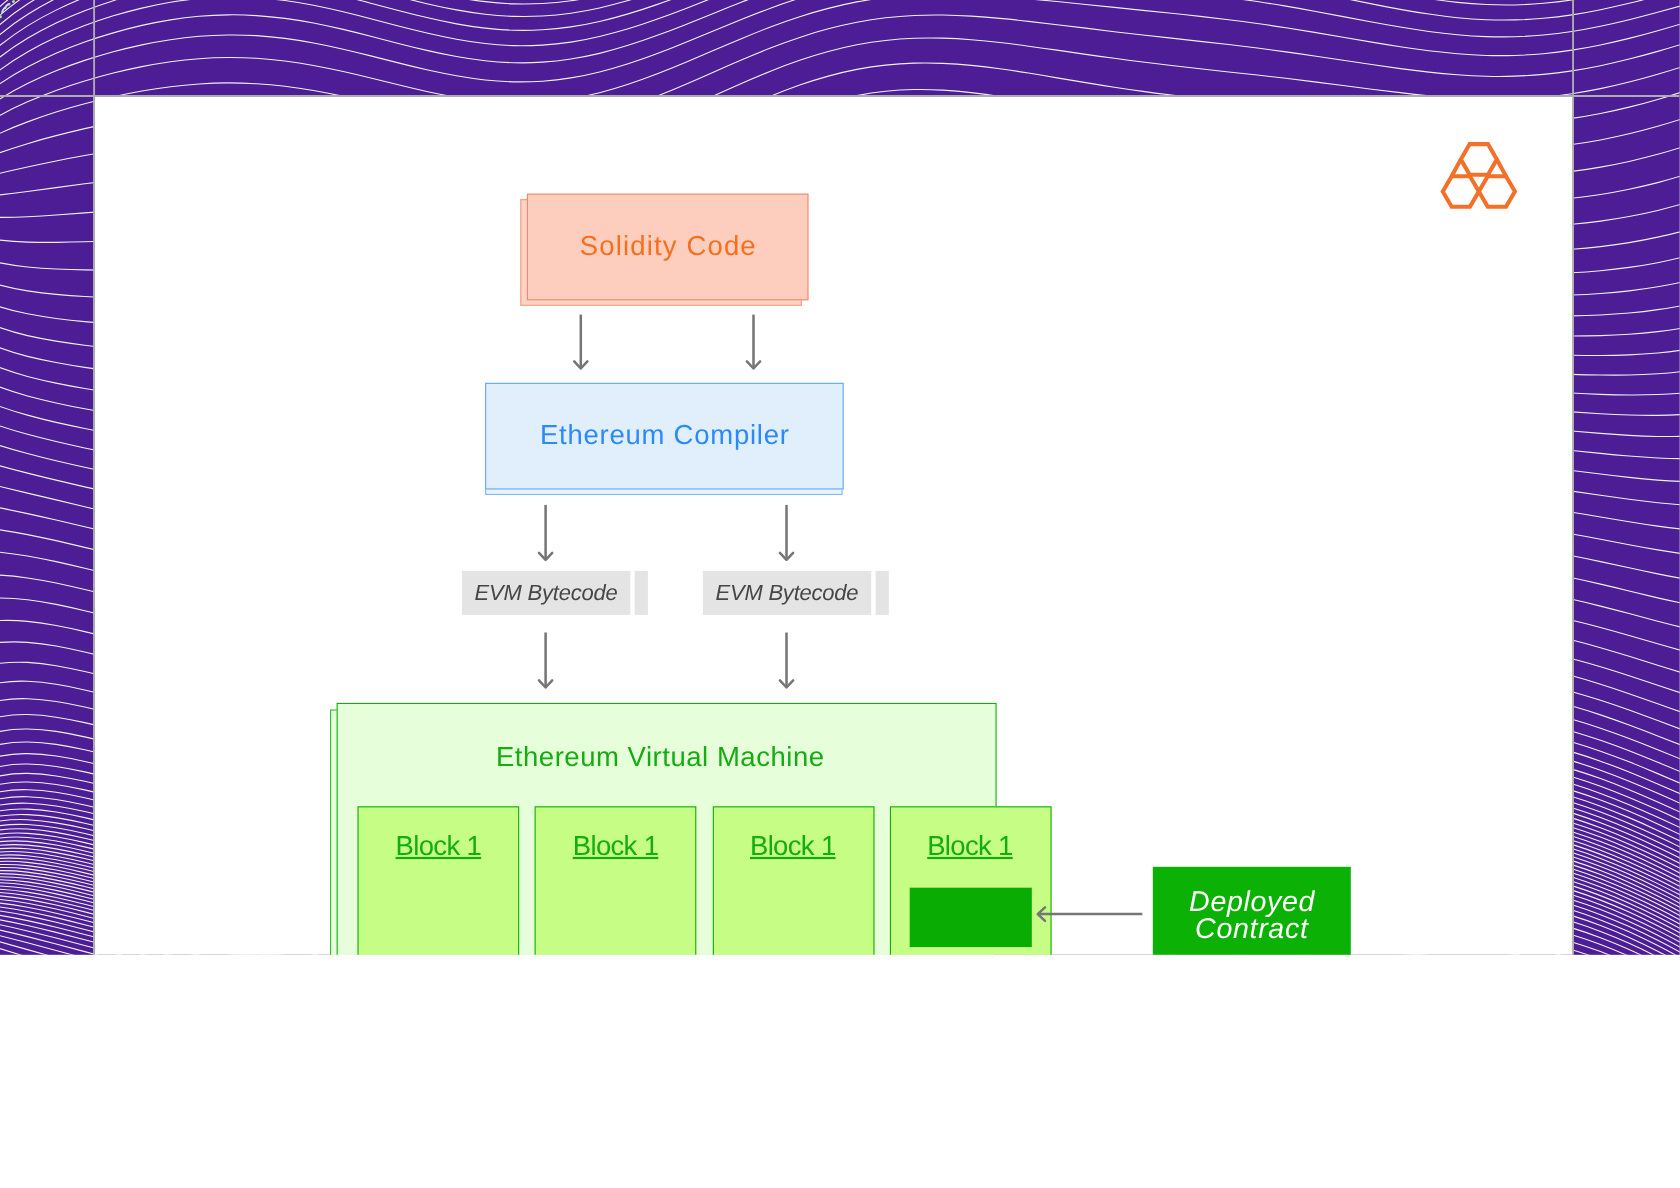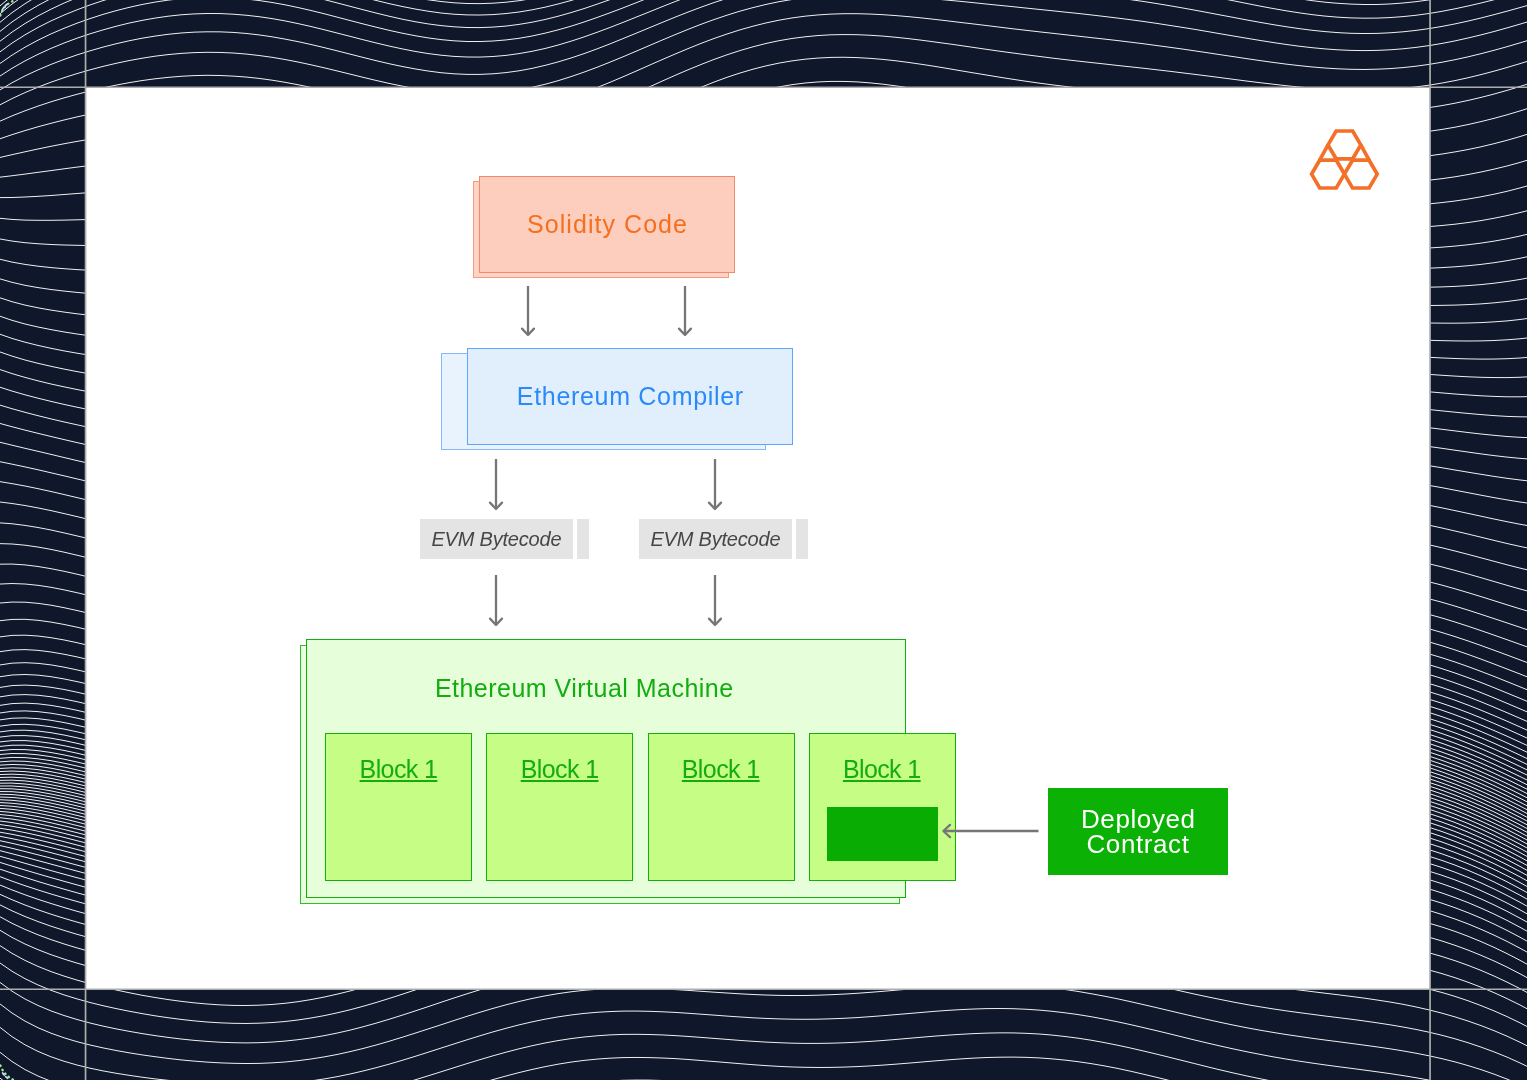--- a/index.html
+++ b/index.html
@@ -1,36 +1,36 @@
 <!DOCTYPE html>
 <html><head>
 <meta charset="utf-8">
 <title>Solidity to EVM deployment diagram</title>
 <style>
   html,body{margin:0;padding:0;}
   body{width:1527px;height:1080px;overflow:hidden;background:#ffffff;
        font-family:"Liberation Sans",sans-serif;-webkit-font-smoothing:antialiased;}
-  #stage{position:relative;width:1527px;height:1080px;overflow:hidden;background:#0f172a;}
+  #stage{position:relative;width:1527px;height:868px;overflow:hidden;background:#4c1d95;}
   .abs{position:absolute;box-sizing:border-box;}
   svg{display:block;}
 
   
   .node{position:absolute;box-sizing:border-box;display:flex;align-items:center;
         justify-content:center;text-align:center;white-space:pre-line;}
 
   .n-solidity       {background:#FDCDBE;border:1.6px solid #F08A6A;color:#F4701F;}
   .n-solidity-sh    {background:#FDD3C6;border:1.6px solid #F49B80;}
   .n-compiler       {background:#E1EFFD;border:1.6px solid #5FA6FA;color:#2A8AFA;}
   .n-compiler-sh    {background:#E8F3FE;border:1.6px solid #81B9FB;}
   .n-bytecode       {background:#E4E4E4;color:#464646;font-style:italic;}
   .n-evm            {background:#E6FED9;border:1.6px solid #11B00C;color:#14AC11;}
   .n-evm-sh         {background:#EAFEE0;border:1.6px solid #2DC028;}
   .n-block          {background:#C5FD85;border:1.5px solid #11B00C;color:#14AC11;text-decoration:underline;}
   .n-contract-inner {background:#08AC03;}
-  .n-deployed       {background:#0BB205;color:#ffffff;}
+  .n-deployed       {background:#0BB205;color:#ffffff;font-style:italic;}
 </style>
 </head>
 <body>
 
 <div id="stage">
 
   <svg class="abs" id="bg-texture" width="1527" height="1080" viewBox="0 0 1527 1080" style="left:0;top:0;pointer-events:none;">
     <g id="contours" fill="none" stroke="#F0F0F0" stroke-width="1">
         <path d="M-40.0 -194.6Q-14.0 -209.6 -1.0 -215.5Q12.0 -221.4 25.0 -226.5Q38.0 -231.5 51.0 -235.9Q64.0 -240.3 77.0 -244.2Q90.0 -248.0 103.0 -251.2Q116.0 -254.4 129.0 -256.9Q142.0 -259.3 155.0 -260.9Q168.0 -262.5 181.0 -263.2Q194.0 -263.9 207.0 -263.6Q220.0 -263.4 233.0 -262.3Q246.0 -261.2 259.0 -259.4Q272.0 -257.6 285.0 -255.3Q298.0 -253.0 311.0 -250.5Q324.0 -247.9 337.0 -245.4Q350.0 -242.8 363.0 -240.5Q376.0 -238.2 389.0 -236.3Q402.0 -234.4 415.0 -233.0Q428.0 -231.7 441.0 -231.0Q454.0 -230.3 467.0 -230.3Q480.0 -230.2 493.0 -230.8Q506.0 -231.3 519.0 -232.3Q532.0 -233.4 545.0 -234.8Q558.0 -236.1 571.0 -237.7Q584.0 -239.3 597.0 -241.0Q610.0 -242.7 623.0 -244.3Q636.0 -246.0 649.0 -247.5Q662.0 -249.1 675.0 -250.5Q688.0 -252.0 701.0 -253.4Q714.0 -254.7 727.0 -256.1Q740.0 -257.4 753.0 -258.9Q766.0 -260.3 779.0 -261.9Q792.0 -263.5 805.0 -265.3Q818.0 -267.1 831.0 -269.3Q844.0 -271.4 857.0 -273.8Q870.0 -276.2 883.0 -278.8Q896.0 -281.4 909.0 -284.1Q922.0 -286.9 935.0 -289.5Q948.0 -292.2 961.0 -294.6Q974.0 -297.0 987.0 -299.0Q1000.0 -300.9 1013.0 -302.2Q1026.0 -303.5 1039.0 -304.0Q1052.0 -304.4 1065.0 -304.0Q1078.0 -303.5 1091.0 -302.1Q1104.0 -300.6 1117.0 -298.3Q1130.0 -295.9 1143.0 -292.8Q1156.0 -289.6 1169.0 -285.9Q1182.0 -282.1 1195.0 -278.0Q1208.0 -273.9 1221.0 -269.8Q1234.0 -265.6 1247.0 -261.7Q1260.0 -257.7 1273.0 -254.2Q1286.0 -250.7 1299.0 -247.9Q1312.0 -245.1 1325.0 -243.0Q1338.0 -241.0 1351.0 -239.8Q1364.0 -238.5 1377.0 -238.1Q1390.0 -237.6 1403.0 -237.7Q1416.0 -237.8 1429.0 -238.3Q1442.0 -238.8 1455.0 -239.3Q1468.0 -239.8 1481.0 -240.1Q1494.0 -240.3 1507.0 -240.0Q1520.0 -239.6 1533.0 -238.2Q1546.0 -236.9 1559.0 -234.2Q1572.0 -231.5 1585.0 -227.2L1598.0 -222.8"></path>
         <path d="M-40.0 -177.7Q-14.0 -194.8 -1.0 -201.4Q12.0 -208.0 25.0 -213.4Q38.0 -218.9 51.0 -223.6Q64.0 -228.3 77.0 -232.4Q90.0 -236.5 103.0 -239.9Q116.0 -243.2 129.0 -245.8Q142.0 -248.4 155.0 -250.1Q168.0 -251.8 181.0 -252.6Q194.0 -253.3 207.0 -253.1Q220.0 -252.9 233.0 -251.8Q246.0 -250.7 259.0 -248.9Q272.0 -247.1 285.0 -244.8Q298.0 -242.5 311.0 -239.8Q324.0 -237.2 337.0 -234.6Q350.0 -232.0 363.0 -229.5Q376.0 -227.1 389.0 -225.1Q402.0 -223.1 415.0 -221.7Q428.0 -220.3 441.0 -219.5Q454.0 -218.8 467.0 -218.7Q480.0 -218.6 493.0 -219.1Q506.0 -219.7 519.0 -220.7Q532.0 -221.8 545.0 -223.3Q558.0 -224.7 571.0 -226.4Q584.0 -228.1 597.0 -229.9Q610.0 -231.8 623.0 -233.6Q636.0 -235.4 649.0 -237.1Q662.0 -238.8 675.0 -240.4Q688.0 -242.0 701.0 -243.5Q714.0 -245.0 727.0 -246.4Q740.0 -247.9 753.0 -249.4Q766.0 -250.9 779.0 -252.5Q792.0 -254.1 805.0 -256.0Q818.0 -257.8 831.0 -259.9Q844.0 -262.0 857.0 -264.3Q870.0 -266.6 883.0 -269.2Q896.0 -271.7 909.0 -274.4Q922.0 -277.0 935.0 -279.6Q948.0 -282.1 961.0 -284.5Q974.0 -286.8 987.0 -288.7Q1000.0 -290.6 1013.0 -291.8Q1026.0 -293.0 1039.0 -293.5Q1052.0 -293.9 1065.0 -293.4Q1078.0 -292.9 1091.0 -291.5Q1104.0 -290.1 1117.0 -287.7Q1130.0 -285.4 1143.0 -282.2Q1156.0 -279.1 1169.0 -275.3Q1182.0 -271.6 1195.0 -267.5Q1208.0 -263.4 1221.0 -259.2Q1234.0 -255.0 1247.0 -251.0Q1260.0 -247.1 1273.0 -243.6Q1286.0 -240.1 1299.0 -237.2Q1312.0 -234.4 1325.0 -232.3Q1338.0 -230.2 1351.0 -229.0Q1364.0 -227.8 1377.0 -227.3Q1390.0 -226.9 1403.0 -227.1Q1416.0 -227.2 1429.0 -227.8Q1442.0 -228.3 1455.0 -229.0Q1468.0 -229.6 1481.0 -230.0Q1494.0 -230.4 1507.0 -230.2Q1520.0 -230.0 1533.0 -228.9Q1546.0 -227.7 1559.0 -225.3Q1572.0 -222.8 1585.0 -218.7L1598.0 -214.7"></path>
@@ -205,31 +205,31 @@
 
       <path d="M22.00 18.90 L13.70 34.20"></path>
       <path d="M54.80 18.90 L63.10 34.20"></path>
     </g>
   </svg>
 
   <div class="node n-solidity-sh" style="left:473px;top:181px;width:256px;height:97px;"></div>
   <div class="node n-solidity" style="left:479px;top:176px;width:256px;height:97px;font-size:25px;letter-spacing:1.05px;text-indent:1.05px;">Solidity Code</div>
 
   <div class="node n-compiler-sh" style="left:441px;top:353px;width:325px;height:97px;"></div>
-  <div class="node n-compiler" style="left:467px;top:348px;width:326px;height:97px;font-size:25px;letter-spacing:0.69px;text-indent:0.69px;">Ethereum Compiler</div>
+  <div class="node n-compiler" style="left:441px;top:348px;width:326px;height:97px;font-size:25px;letter-spacing:0.69px;text-indent:0.69px;">Ethereum Compiler</div>
 
   <div class="node n-bytecode" style="left:577px;top:519px;width:12px;height:40px;"></div>
   <div class="node n-bytecode" style="left:420px;top:519px;width:153px;height:40px;font-size:20px;letter-spacing:-0.2px;text-indent:-0.2px;">EVM Bytecode</div>
 
   <div class="node n-bytecode" style="left:796px;top:519px;width:12px;height:40px;"></div>
   <div class="node n-bytecode" style="left:639px;top:519px;width:153px;height:40px;font-size:20px;letter-spacing:-0.2px;text-indent:-0.2px;">EVM Bytecode</div>
 
   <div class="node n-evm-sh" style="left:300px;top:645px;width:600px;height:259px;"></div>
   <div class="node n-evm" style="left:306px;top:639px;width:600px;height:259px;"></div>
-  <div class="node" style="left:284px;top:673px;width:600px;height:30px;font-size:25px;letter-spacing:0.48px;text-indent:0.48px;color:#14AC11;">Ethereum Virtual Machine</div>
+  <div class="node" style="left:300px;top:673px;width:600px;height:30px;font-size:25px;letter-spacing:0.48px;text-indent:0.48px;color:#14AC11;">Ethereum Virtual Machine</div>
 
   <div class="node n-block" style="left:325.3px;top:733.1px;width:147px;height:147.5px;font-size:25px;letter-spacing:-0.6px;text-indent:-0.6px;align-items:flex-start;padding-top:21px;">Block 1</div>
   <div class="node n-block" style="left:486.4px;top:733.1px;width:147px;height:147.5px;font-size:25px;letter-spacing:-0.6px;text-indent:-0.6px;align-items:flex-start;padding-top:21px;">Block 1</div>
   <div class="node n-block" style="left:647.5px;top:733.1px;width:147px;height:147.5px;font-size:25px;letter-spacing:-0.6px;text-indent:-0.6px;align-items:flex-start;padding-top:21px;">Block 1</div>
   <div class="node n-block" style="left:808.6px;top:733.1px;width:147px;height:147.5px;font-size:25px;letter-spacing:-0.6px;text-indent:-0.6px;align-items:flex-start;padding-top:21px;">Block 1</div>
 
   <div class="node n-contract-inner" style="left:827.3px;top:806.9px;width:110.5px;height:54.2px;"></div>
 
   <div class="node n-deployed" style="left:1048px;top:788px;width:180px;height:87px;font-size:26px;letter-spacing:0.6px;text-indent:0.6px;line-height:25px;">Deployed
 Contract</div>

